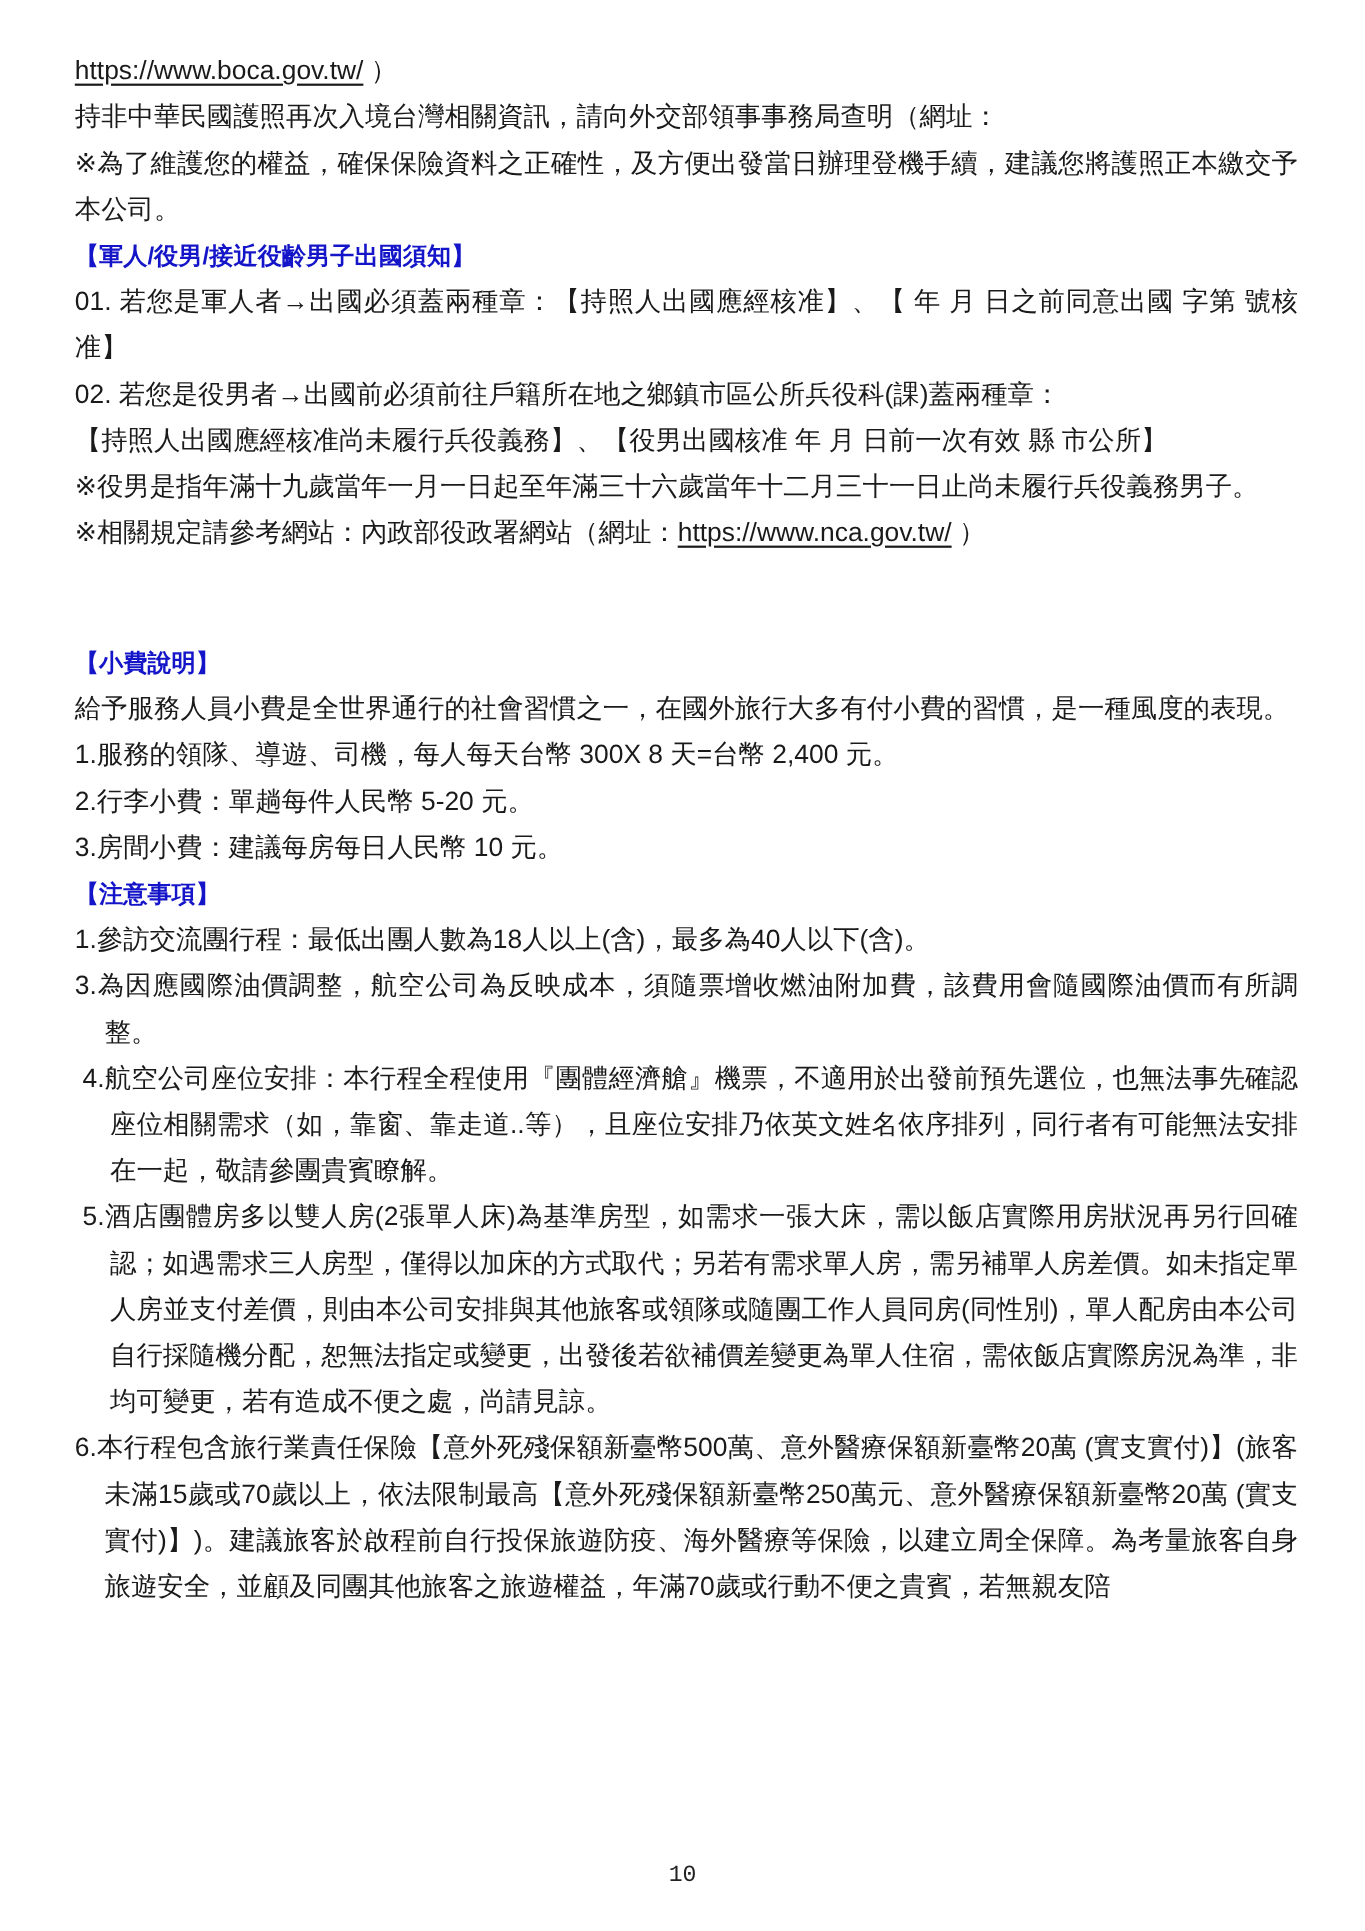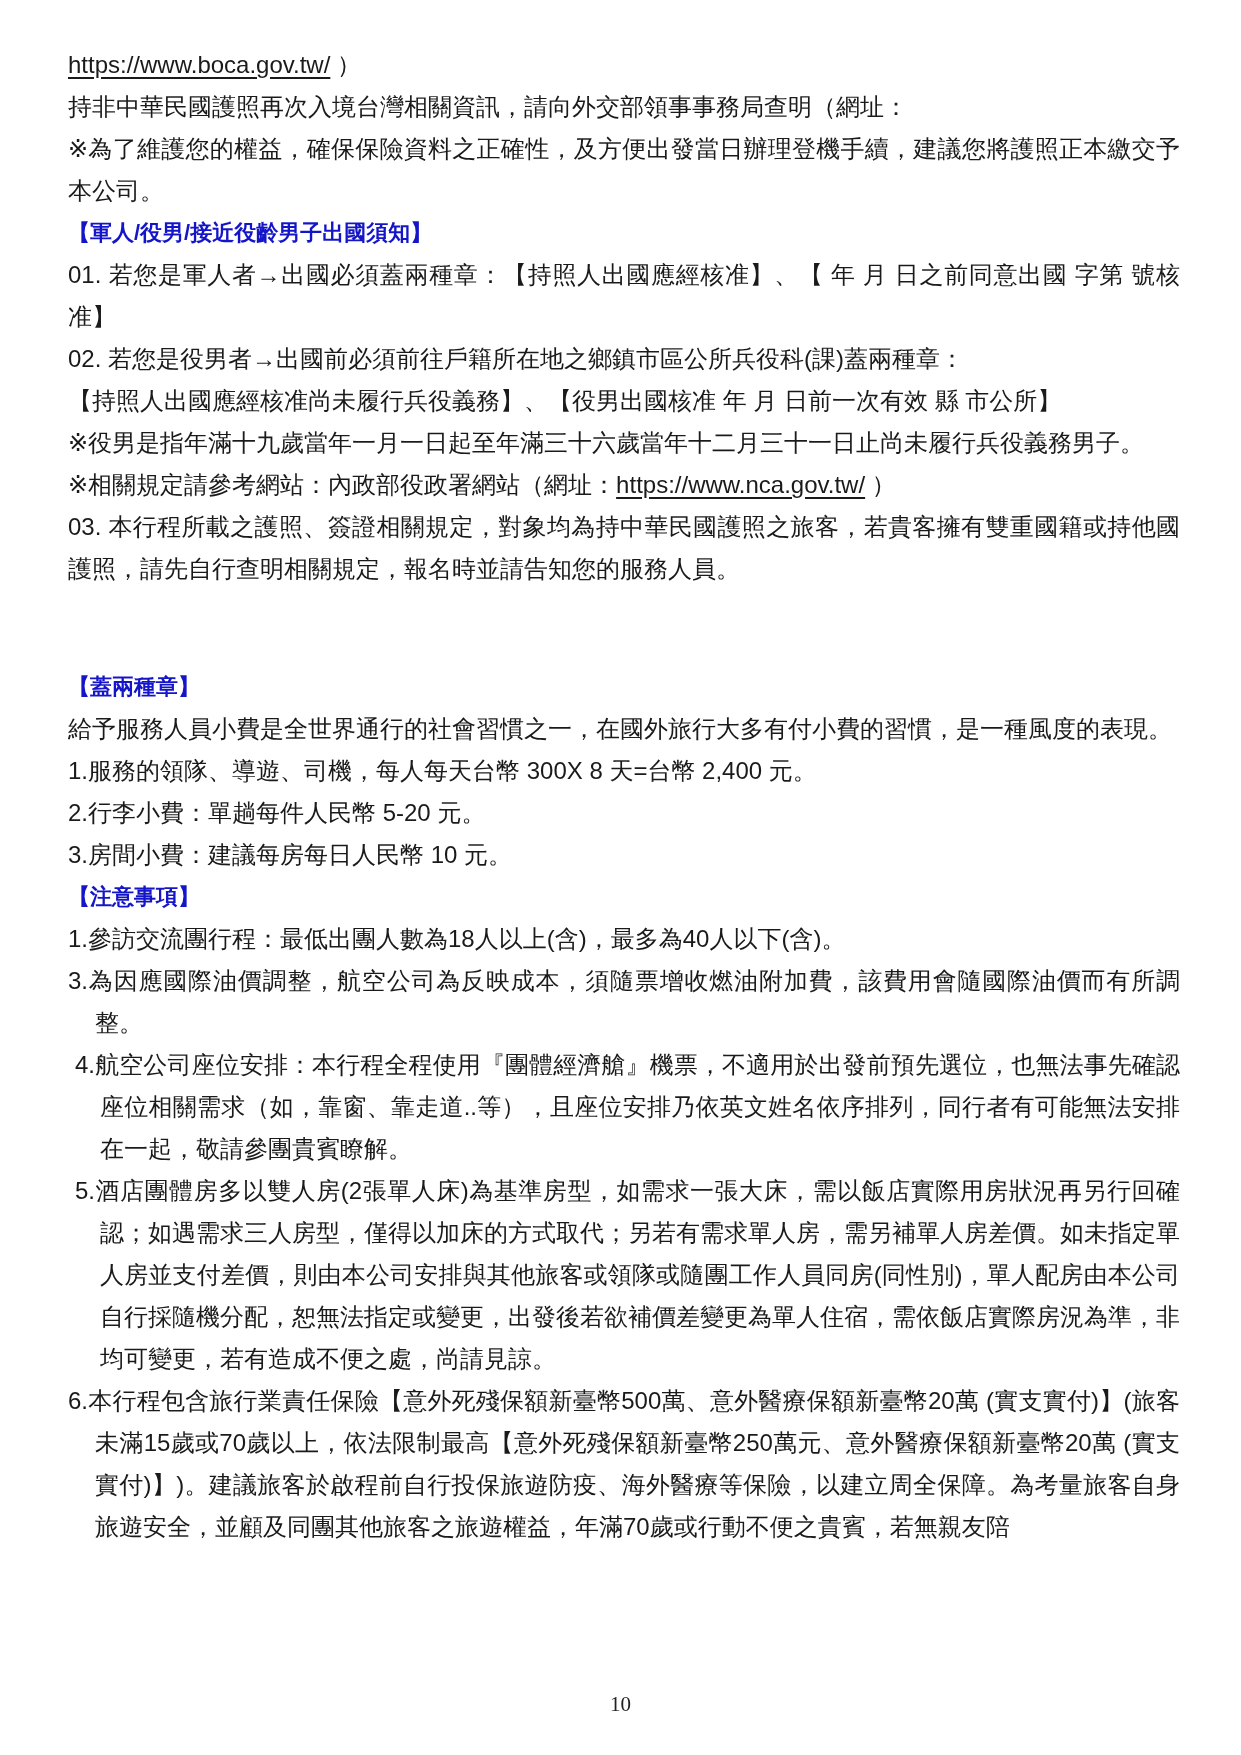--- a/index.html
+++ b/index.html
@@ -36,21 +36,21 @@
     text-underline-offset: 4px;
     color: #1A1A1A;
     cursor: pointer;
   }
   .footer {
     position: absolute;
     bottom: 38px;
     left: 0;
     width: 100%;
     text-align: center;
-    font-family: Liberation Serif, serif;
+    font-family: Liberation Mono, monospace;
     font-size: 21px;
     color: #222222;
   }
 </style>
 </head>
 <body>
 
 <div class="content">
 
   <div class="para">
@@ -62,23 +62,22 @@
   <div class="para">※為了維護您的權益，確保保險資料之正確性，及方便出發當日辦理登機手續，建議您將護照正本繳交予本公司。</div>
 
   <div class="para heading">【軍人/役男/接近役齡男子出國須知】</div>
   <div class="para">01. 若您是軍人者→出國必須蓋兩種章：【持照人出國應經核准】、【 年 月 日之前同意出國 字第 號核准】</div>
   <div class="para">02. 若您是役男者→出國前必須前往戶籍所在地之鄉鎮市區公所兵役科(課)蓋兩種章：</div>
   <div class="para">【持照人出國應經核准尚未履行兵役義務】、【役男出國核准 年 月 日前一次有效 縣 市公所】</div>
   <div class="para">※役男是指年滿十九歲當年一月一日起至年滿三十六歲當年十二月三十一日止尚未履行兵役義務男子。</div>
   <div class="para">
     <span>※相關規定請參考網站：內政部役政署網站（網址：</span><span class="url">https://www.nca.gov.tw/</span><span> ）</span>
   </div>
-  <div class="para">03. 本行程所載之護照、簽證相關規定，對象均為持中華民國護照之旅客，若貴客擁有雙重國籍或持他國護照，請先自行查明相關規定，報名時並請告知您的服務人員。</div>
 
-  <div class="para heading tips-gap">【蓋兩種章】</div>
+  <div class="para heading tips-gap">【小費說明】</div>
   <div class="para">給予服務人員小費是全世界通行的社會習慣之一，在國外旅行大多有付小費的習慣，是一種風度的表現。</div>
   <div class="para">1.服務的領隊、導遊、司機，每人每天台幣 300X 8 天=台幣 2,400 元。</div>
   <div class="para">2.行李小費：單趟每件人民幣 5-20 元。</div>
   <div class="para">3.房間小費：建議每房每日人民幣 10 元。</div>
 
   <div class="para heading">【注意事項】</div>
   <div class="para">1.參訪交流團行程：最低出團人數為18人以上(含)，最多為40人以下(含)。</div>
   <div class="para hang">3.為因應國際油價調整，航空公司為反映成本，須隨票增收燃油附加費，該費用會隨國際油價而有所調整。</div>
   <div class="para hang-deep">4.航空公司座位安排：本行程全程使用『團體經濟艙』機票，不適用於出發前預先選位，也無法事先確認座位相關需求（如，靠窗、靠走道..等），且座位安排乃依英文姓名依序排列，同行者有可能無法安排在一起，敬請參團貴賓瞭解。</div>
   <div class="para hang-deep">5.酒店團體房多以雙人房(2張單人床)為基準房型，如需求一張大床，需以飯店實際用房狀況再另行回確認；如遇需求三人房型，僅得以加床的方式取代；另若有需求單人房，需另補單人房差價。如未指定單人房並支付差價，則由本公司安排與其他旅客或領隊或隨團工作人員同房(同性別)，單人配房由本公司自行採隨機分配，恕無法指定或變更，出發後若欲補價差變更為單人住宿，需依飯店實際房況為準，非均可變更，若有造成不便之處，尚請見諒。</div>

